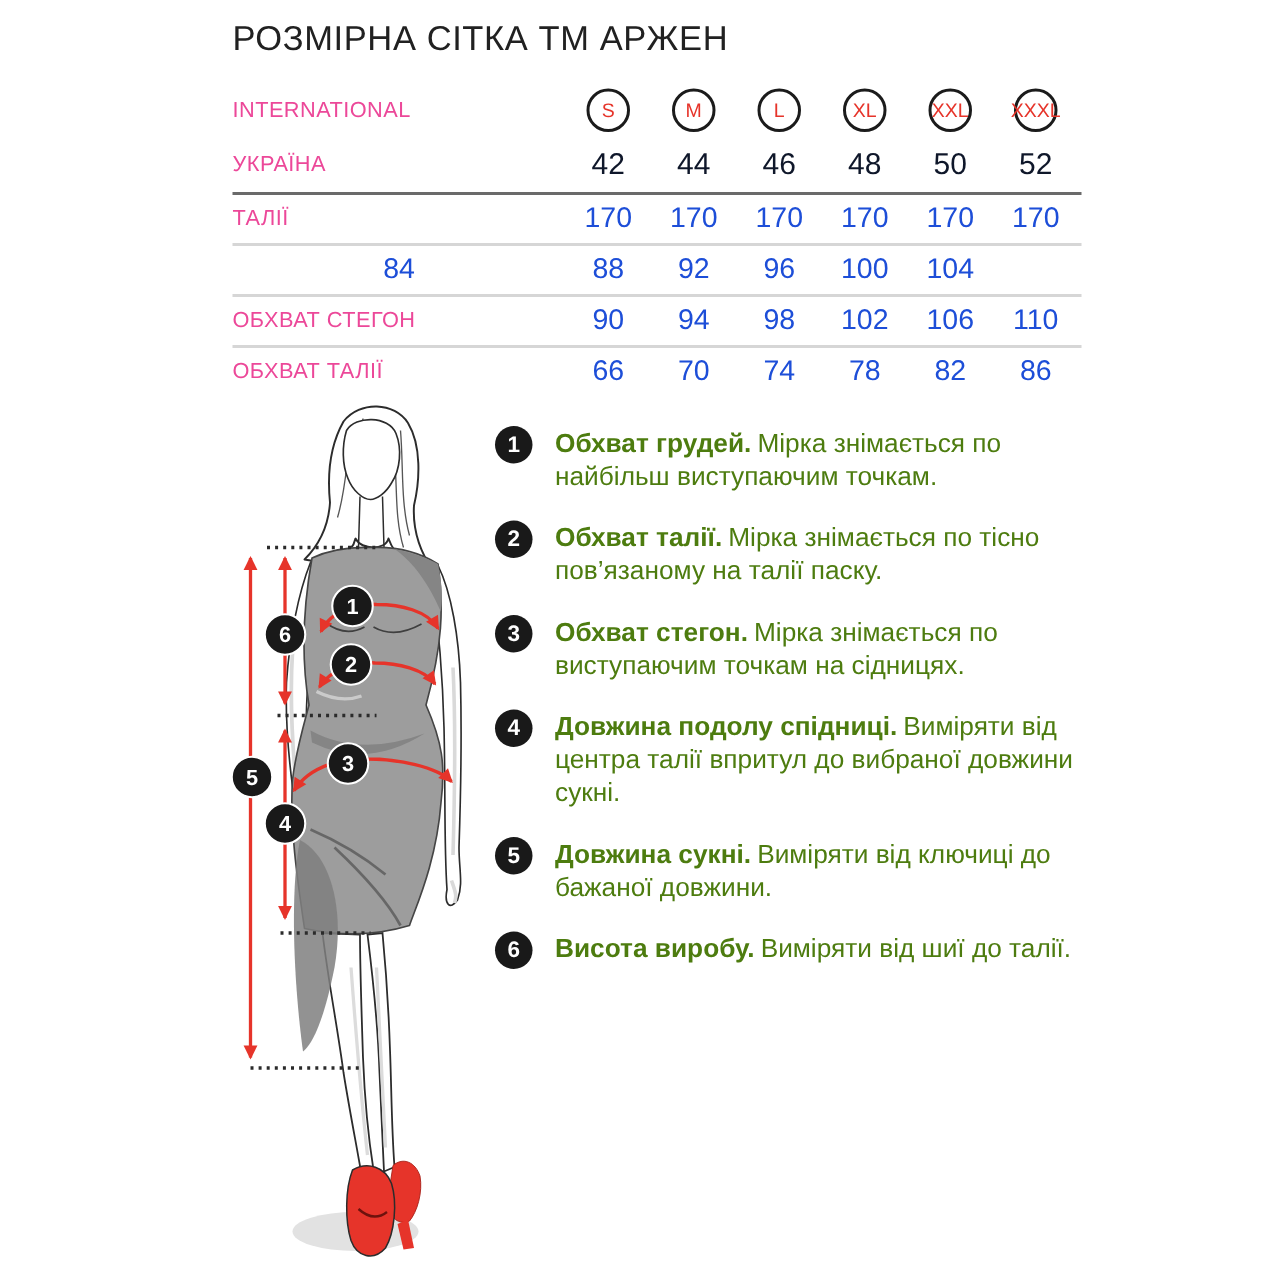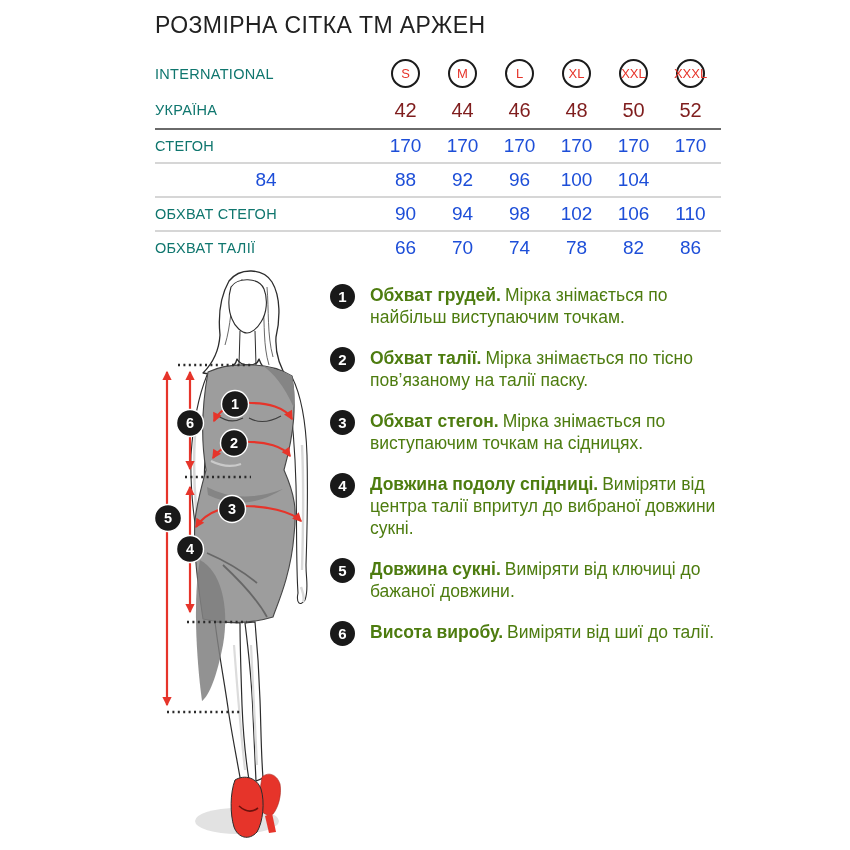--- a/index.html
+++ b/index.html
@@ -4,25 +4,25 @@
 <style>
   html,body{margin:0;padding:0;background:#fff;}
   .page{position:relative;width:850px;height:850px;background:#ffffff;overflow:hidden;
         font-family:"Liberation Sans",sans-serif;color:#1d1d1d;}
   
   .title{position:absolute;left:155px;top:12px;margin:0;font-size:23px;font-weight:400;
          letter-spacing:.4px;color:#212121;}
   
   .table{position:absolute;left:155px;top:55px;width:566px;}
   .t-row{display:grid;grid-template-columns:222px repeat(6,57px);align-items:center;box-sizing:border-box;}
-  .lbl{font-size:14.5px;letter-spacing:.3px;color:#0f766e;}
+  .lbl{font-size:14.5px;letter-spacing:.3px;color:#ec4899;}
   .cell{text-align:center;}
   .r-int{height:37px;}
   .r-ua{height:36px;}
-  .ua-num{font-size:20px;color:#7f1d1d;}
+  .ua-num{font-size:20px;color:#0f172a;}
   .r-data{height:34px;border-top:2px solid #d6d6d6;}
   .r-data.first{border-top:2px solid #6a6a6a;}
   .val{font-size:19px;color:#1d4ed8;}
   .size-circle{display:flex;width:29px;height:29px;border:2px solid #1b1b1b;border-radius:50%;
                align-items:center;justify-content:center;margin:0 auto;box-sizing:border-box;}
   .size-circle span{color:#e6342a;font-size:13px;line-height:1;white-space:nowrap;}
   
   .notes{position:absolute;left:330px;top:284px;width:402px;}
   .note{display:flex;align-items:flex-start;margin-bottom:19px;}
   .badge{flex:0 0 25px;width:25px;height:25px;border-radius:50%;background:#191919;color:#fff;
@@ -80,21 +80,21 @@
       <div class="lbl">УКРАЇНА</div>
       <div class="cell ua-num">42</div>
       <div class="cell ua-num">44</div>
       <div class="cell ua-num">46</div>
       <div class="cell ua-num">48</div>
       <div class="cell ua-num">50</div>
       <div class="cell ua-num">52</div>
     </div>
 
     <div class="t-row r-data first">
-      <div class="lbl">СТЕГОН</div>
+      <div class="lbl">ТАЛІЇ</div>
       <div class="cell val">170</div>
       <div class="cell val">170</div>
       <div class="cell val">170</div>
       <div class="cell val">170</div>
       <div class="cell val">170</div>
       <div class="cell val">170</div>
     </div>
 
     <div class="t-row r-data">
       <div class="cell val">84</div>

